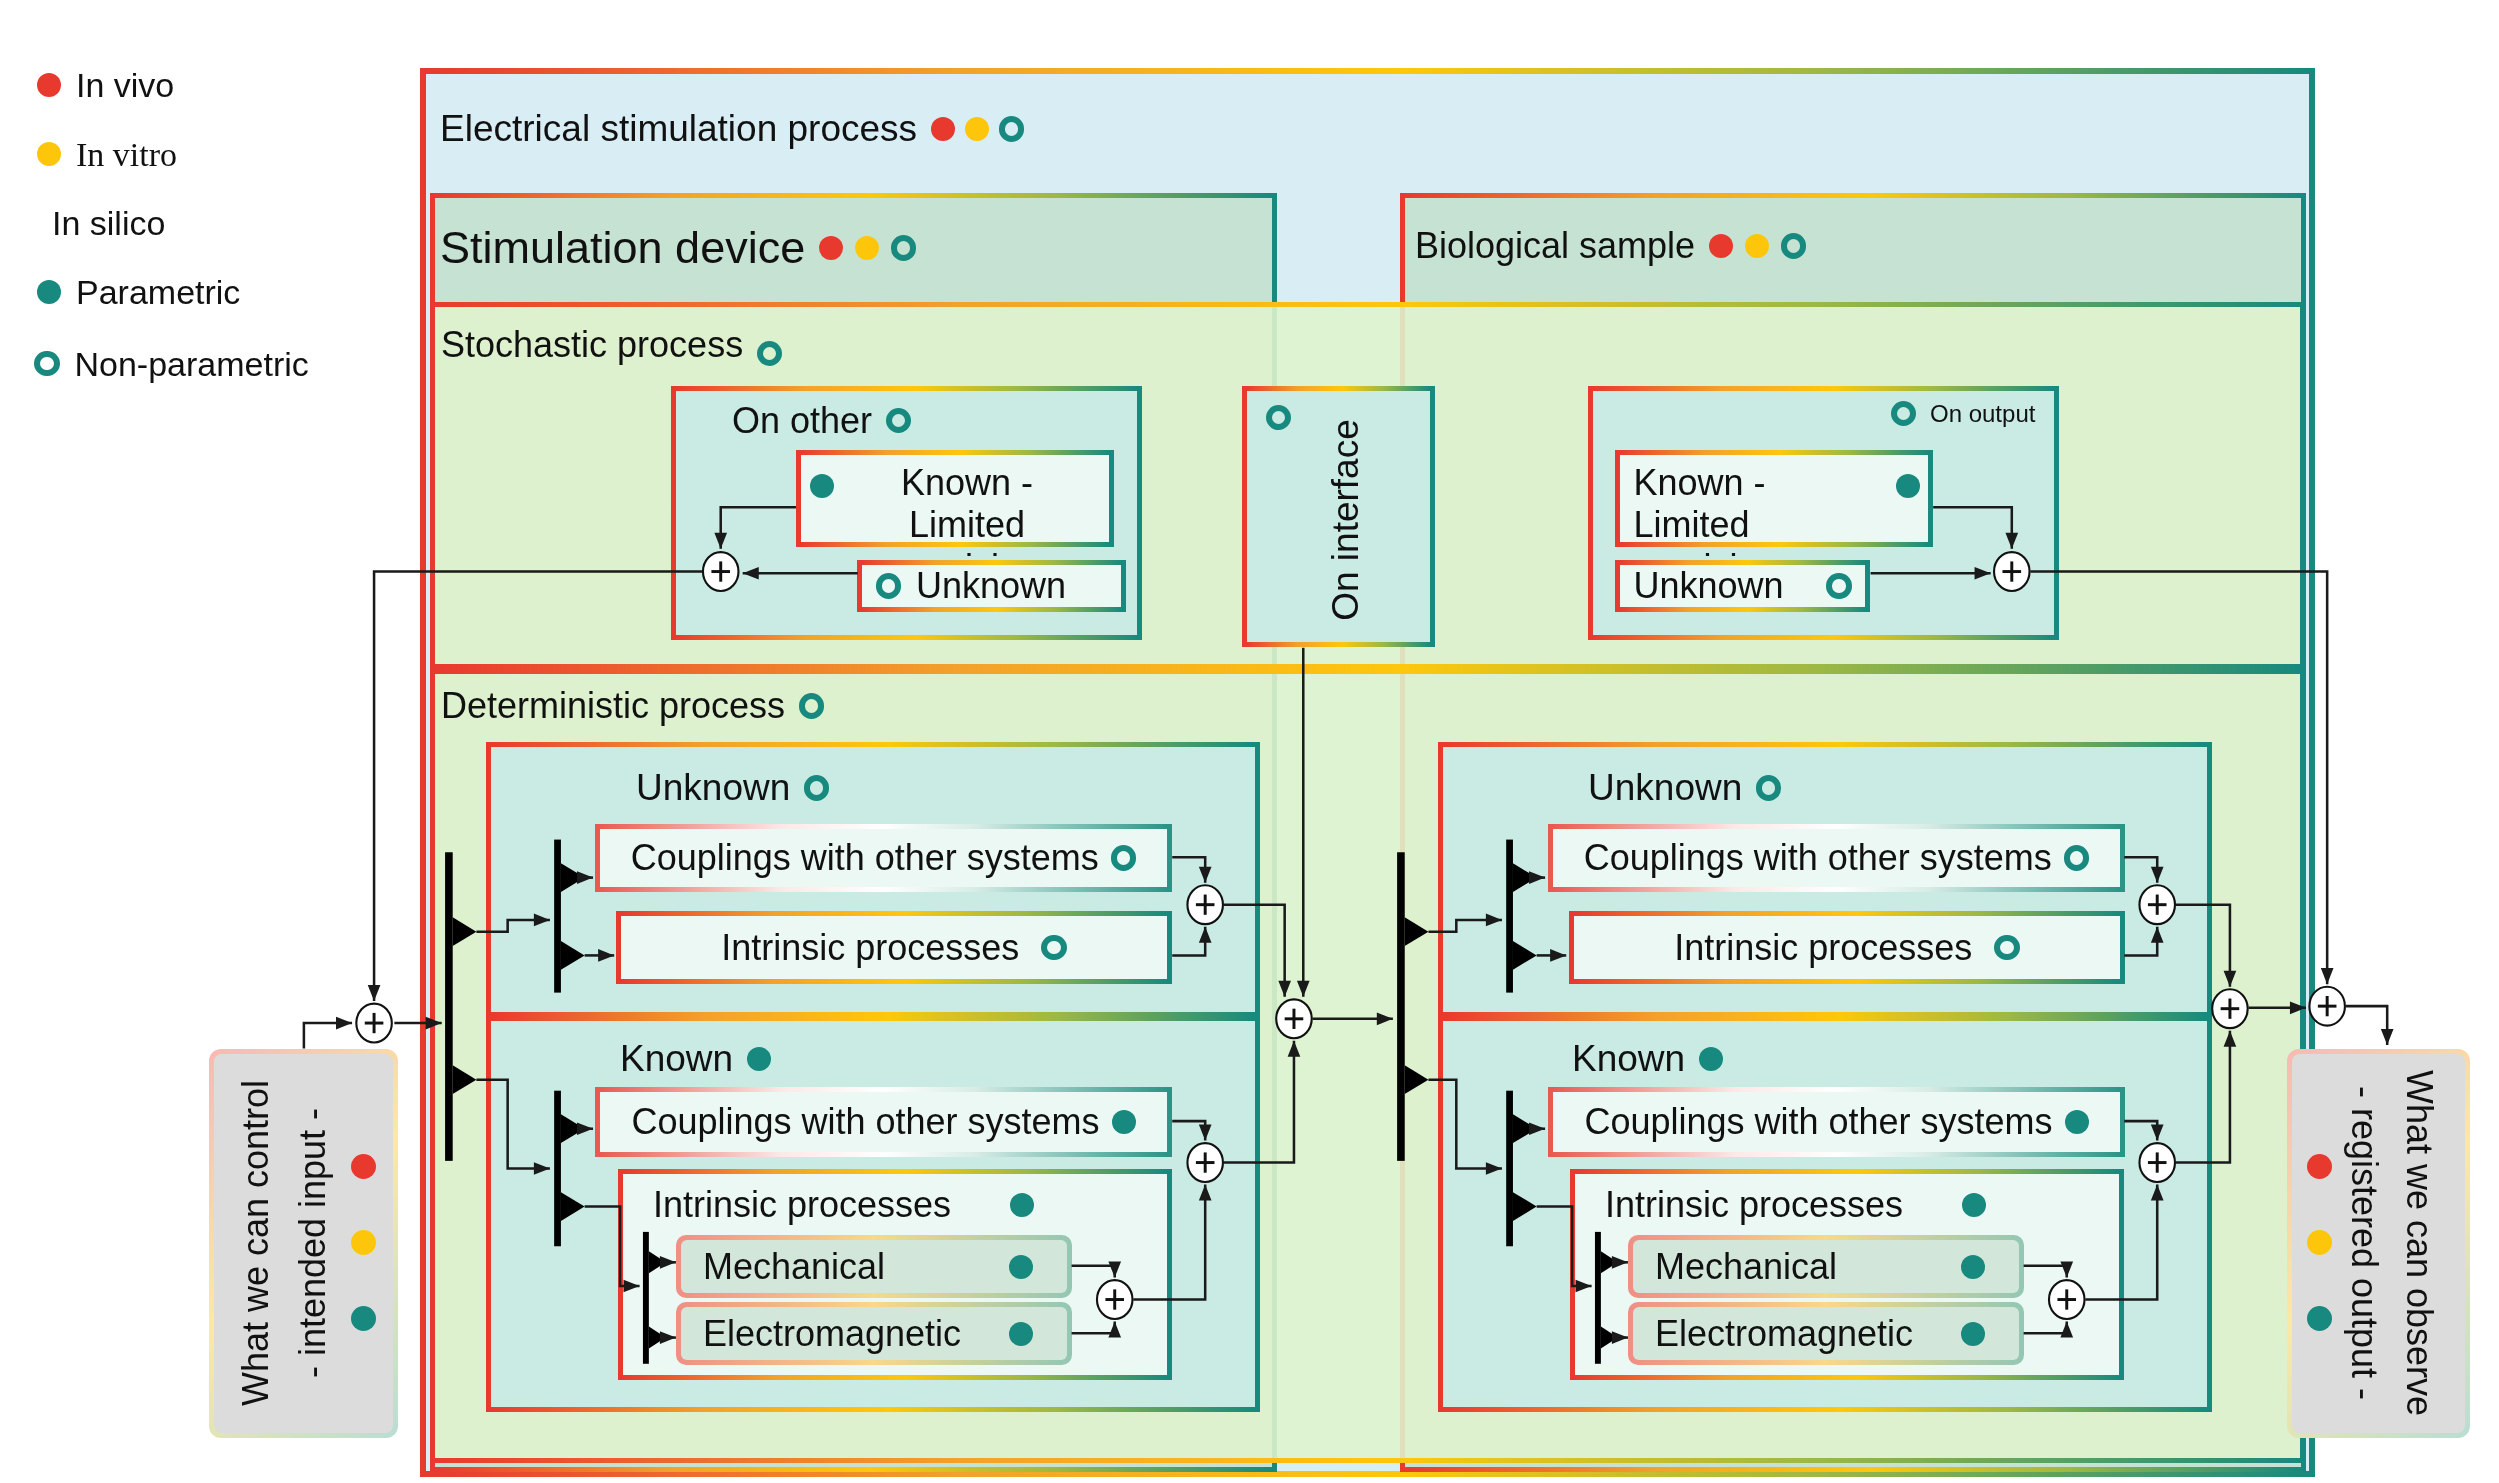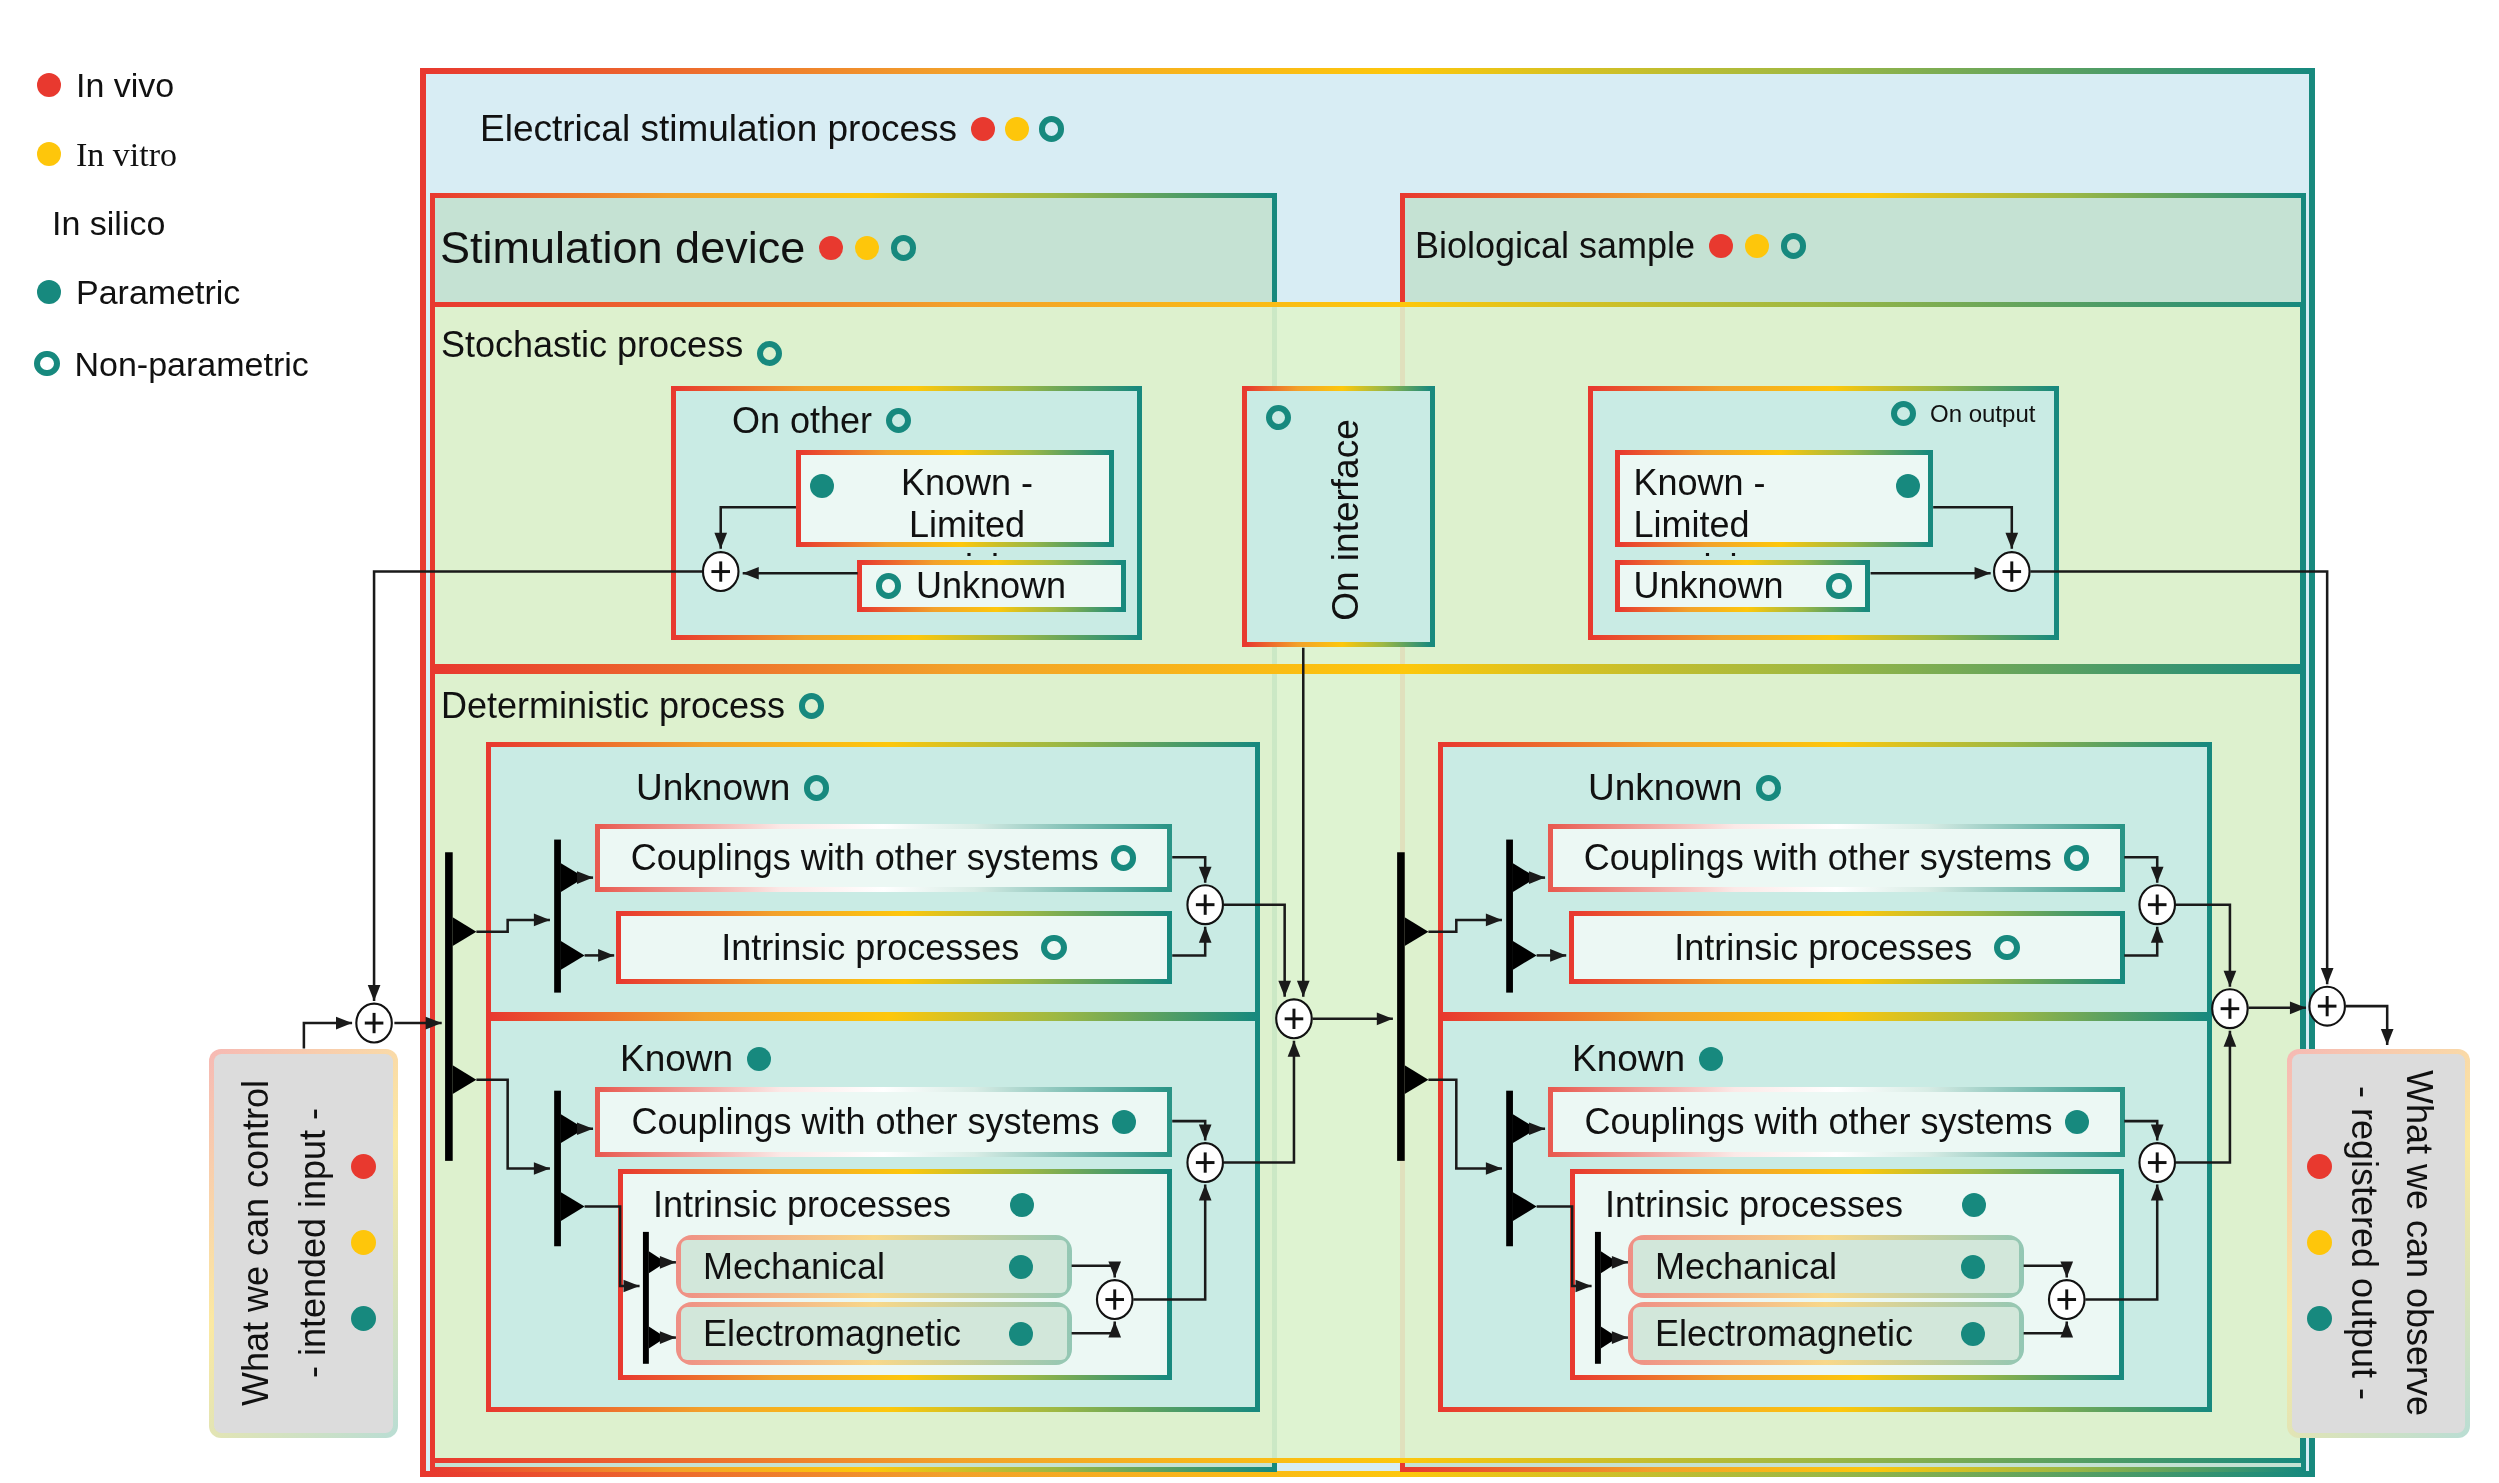--- a/index.html
+++ b/index.html
@@ -19,21 +19,21 @@
   .fill-light{background:#ecf8f4;}
   .title{display:flex;align-items:center;gap:13.5px;font-size:37px;white-space:nowrap;}
   .mk{display:inline-block;width:24px;height:24px;border-radius:50%;flex:0 0 auto;}
   .mk-red{background:#e8392f;}
   .mk-yellow{background:#fec60b;}
   .mk-dot{background:#17897e;}
   .mk-ring{width:13.5px;height:13.5px;border:6.8px solid #17897e;background:transparent;}
   .vtext{position:absolute;white-space:nowrap;font-size:36px;}
   .rot-ccw{transform:translate(-50%,-50%) rotate(-90deg);}
   .rot-cw{transform:translate(-50%,-50%) rotate(90deg);}
-  .rnd{border-radius:16px;padding:5px;display:flex;}
+  .rnd{border-radius:10px;padding:5px;display:flex;}
   .rnd>.inner{flex:1;border-radius:6px;display:flex;align-items:center;}
   .grad-pale{background:linear-gradient(90deg,#ef8f85 0%,#f8d889 50%,#93c7b4 100%);}
   .grad-gray{background:linear-gradient(135deg,#f6b9b4 0%,#fbe9a2 48%,#b9ddd4 100%);}
   svg{position:absolute;left:0;top:0;z-index:50;pointer-events:none;}
   .dotcol{position:absolute;display:flex;flex-direction:column;gap:51px;}
   .dotcol .mk{width:25px;height:25px;}
   .legend-row{position:absolute;display:flex;align-items:center;gap:15px;font-size:34px;white-space:nowrap;}
 </style>
 </head>
 <body>
@@ -55,21 +55,21 @@
   <div class="legend-row" style="left:37px;top:273px;">
     <span><span class="mk mk-dot"></span></span>
     <span>Parametric</span>
   </div>
   <div class="legend-row" style="left:34px;top:345px;">
     <span><span class="mk mk-ring"></span></span>
     <span>Non-parametric</span>
   </div>
 
   <div class="box bgrad fill-blue" style="left:420px;top:68px;width:1895px;height:1409px;z-index:1;"></div>
-  <div class="title" style="position:absolute;left:440px;top:108px;z-index:12;margin-left:40px;">
+  <div class="title" style="position:absolute;left:440px;top:108px;z-index:12;">
     <span>Electrical stimulation process</span>
     <span style="display:flex;gap:10px;align-items:center;">
         <span class="mk mk-red"></span>
         <span class="mk mk-yellow"></span>
         <span class="mk mk-ring"></span>
       </span>
   </div>
 
   <div class="box bgrad-thin fill-headgreen" style="left:430px;top:193px;width:847px;height:1279px;z-index:2;"></div>
   <div class="title" style="position:absolute;left:440px;top:222px;z-index:12;font-size:45px;">

